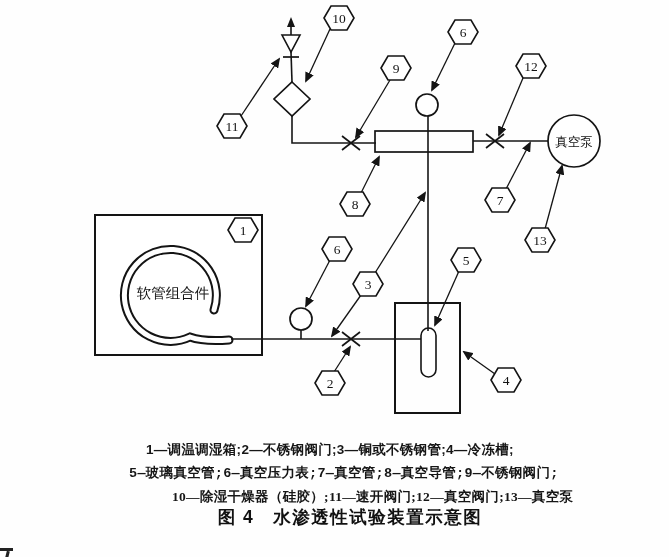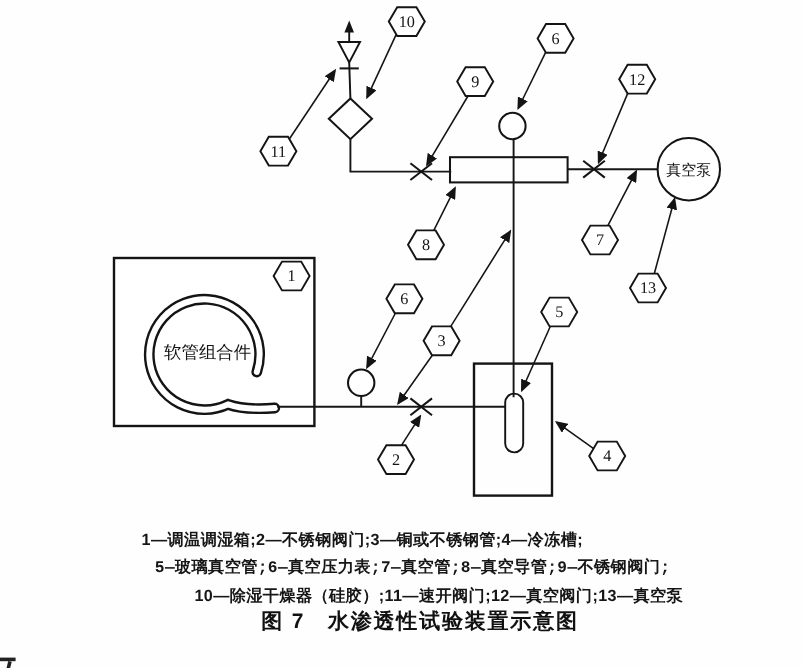--- a/index.html
+++ b/index.html
@@ -9,23 +9,23 @@
   }
   svg{position:absolute;left:0;top:0;}
   svg text{font-family:"Liberation Serif","DejaVu Serif",serif;fill:#141414;}
   .hex-num{font-size:13.5px;}
   .cjk{font-family:"Liberation Sans","DejaVu Sans",sans-serif;}
   .caption{position:absolute;left:0;top:0;width:669px;}
   .cap-line{
     position:absolute;white-space:nowrap;font-size:13.5px;font-weight:600;
     letter-spacing:0.3px;color:#161616;
   }
-  .cap-1{left:118px;top:441px;}
+  .cap-1{left:146px;top:441px;}
   .cap-2{left:129px;top:464px;font-family:Liberation Mono, monospace;}
-  .cap-3{left:162px;top:488px;}
+  .cap-3{left:172px;top:488px;font-family:Liberation Serif, serif;}
   .fig-title{
     position:absolute;left:160px;top:505px;width:380px;text-align:center;
     font-size:17.5px;font-weight:700;letter-spacing:1.5px;color:#111;white-space:nowrap;
   }
   .artifact{position:absolute;left:0;top:546px;width:20px;height:11px;}
   .artifact .a1{position:absolute;left:0;top:2px;width:13px;height:2.5px;background:#222;}
   .artifact .a2{position:absolute;left:6px;top:5px;width:2.5px;height:7px;background:#222;transform:rotate(14deg);}
 </style>
 </head>
 <body>
@@ -169,21 +169,21 @@
         <polygon points="-15,0 -8,-12 8,-12 15,0 8,12 -8,12" fill="#ffffff"></polygon>
         <text y="4.5" text-anchor="middle" class="hex-num" stroke="none">4</text>
       </g>
     </g>
   </svg>
 
   <div class="caption">
     <div class="cap-line cap-1">1—调温调湿箱;2—不锈钢阀门;3—铜或不锈钢管;4—冷冻槽;</div>
     <div class="cap-line cap-2">5—玻璃真空管;6—真空压力表;7—真空管;8—真空导管;9—不锈钢阀门;</div>
     <div class="cap-line cap-3">10—除湿干燥器（硅胶）;11—速开阀门;12—真空阀门;13—真空泵</div>
-    <div class="fig-title">图 7　水渗透性试验装置示意图</div>
+    <div class="fig-title">图 4　水渗透性试验装置示意图</div>
   </div>
 
   <div class="artifact">
     <span class="a1"></span>
       <span class="a2"></span>
   </div>
 
 </div>
 
 </body></html>

